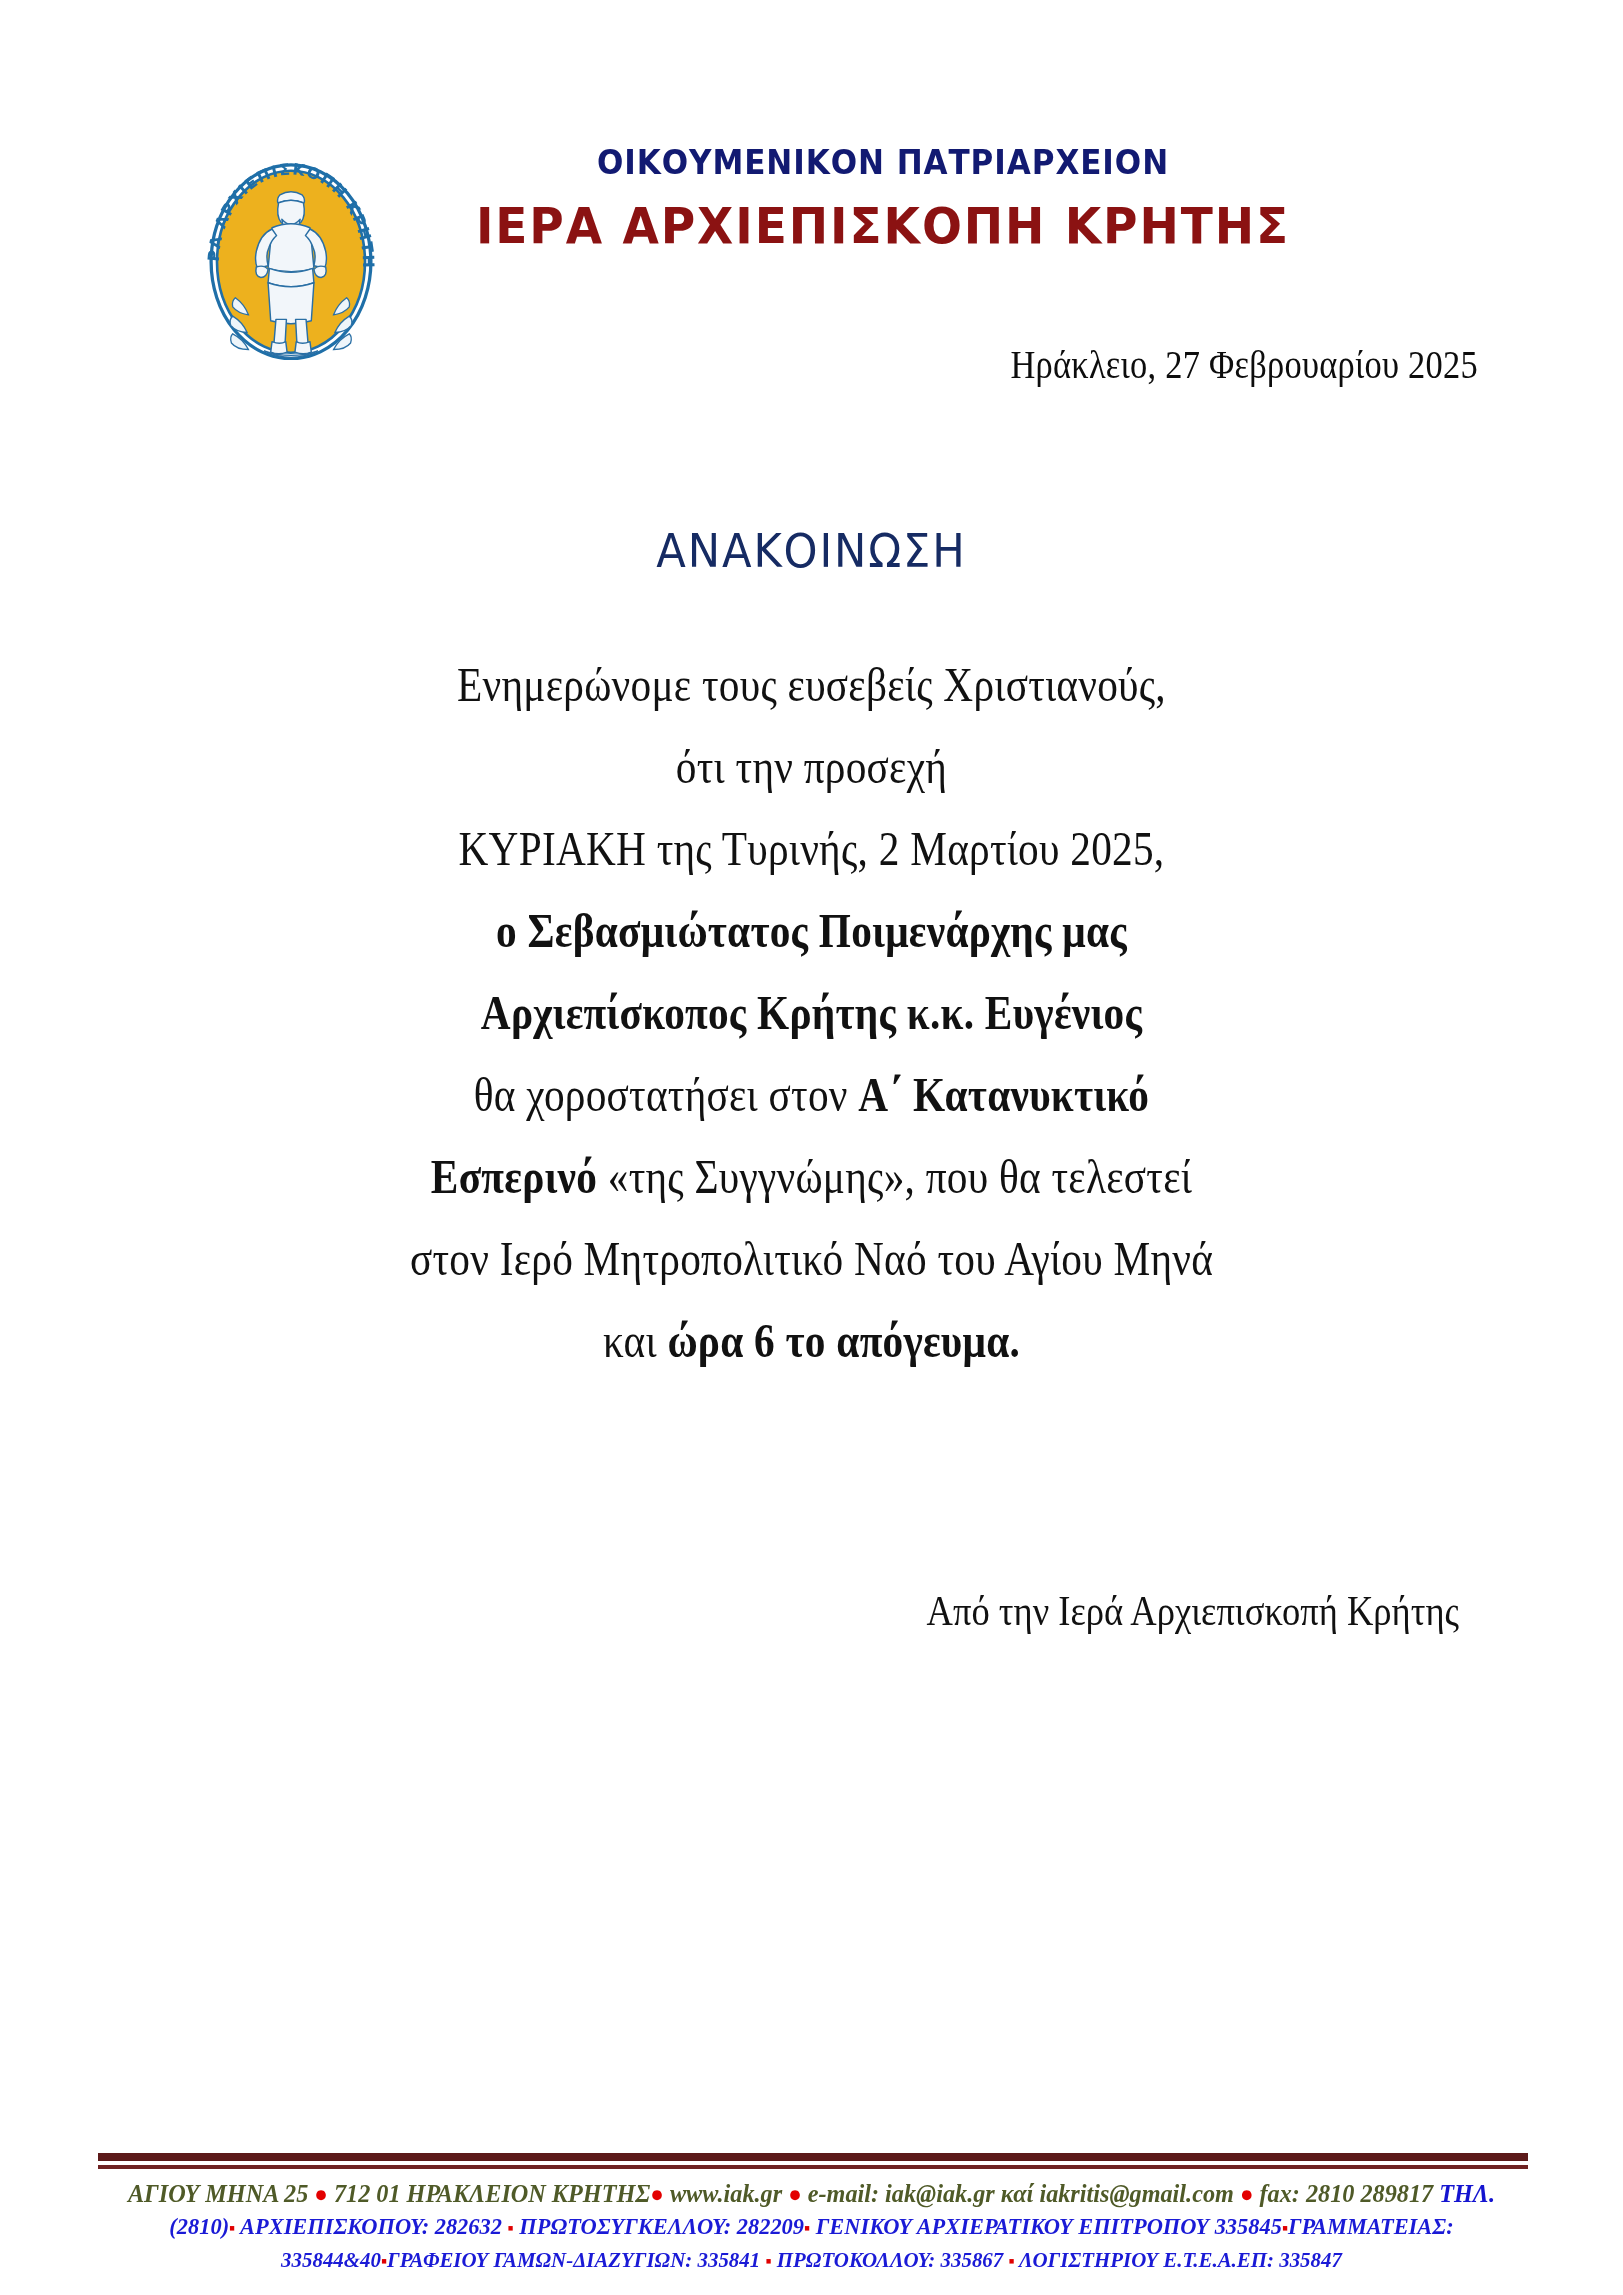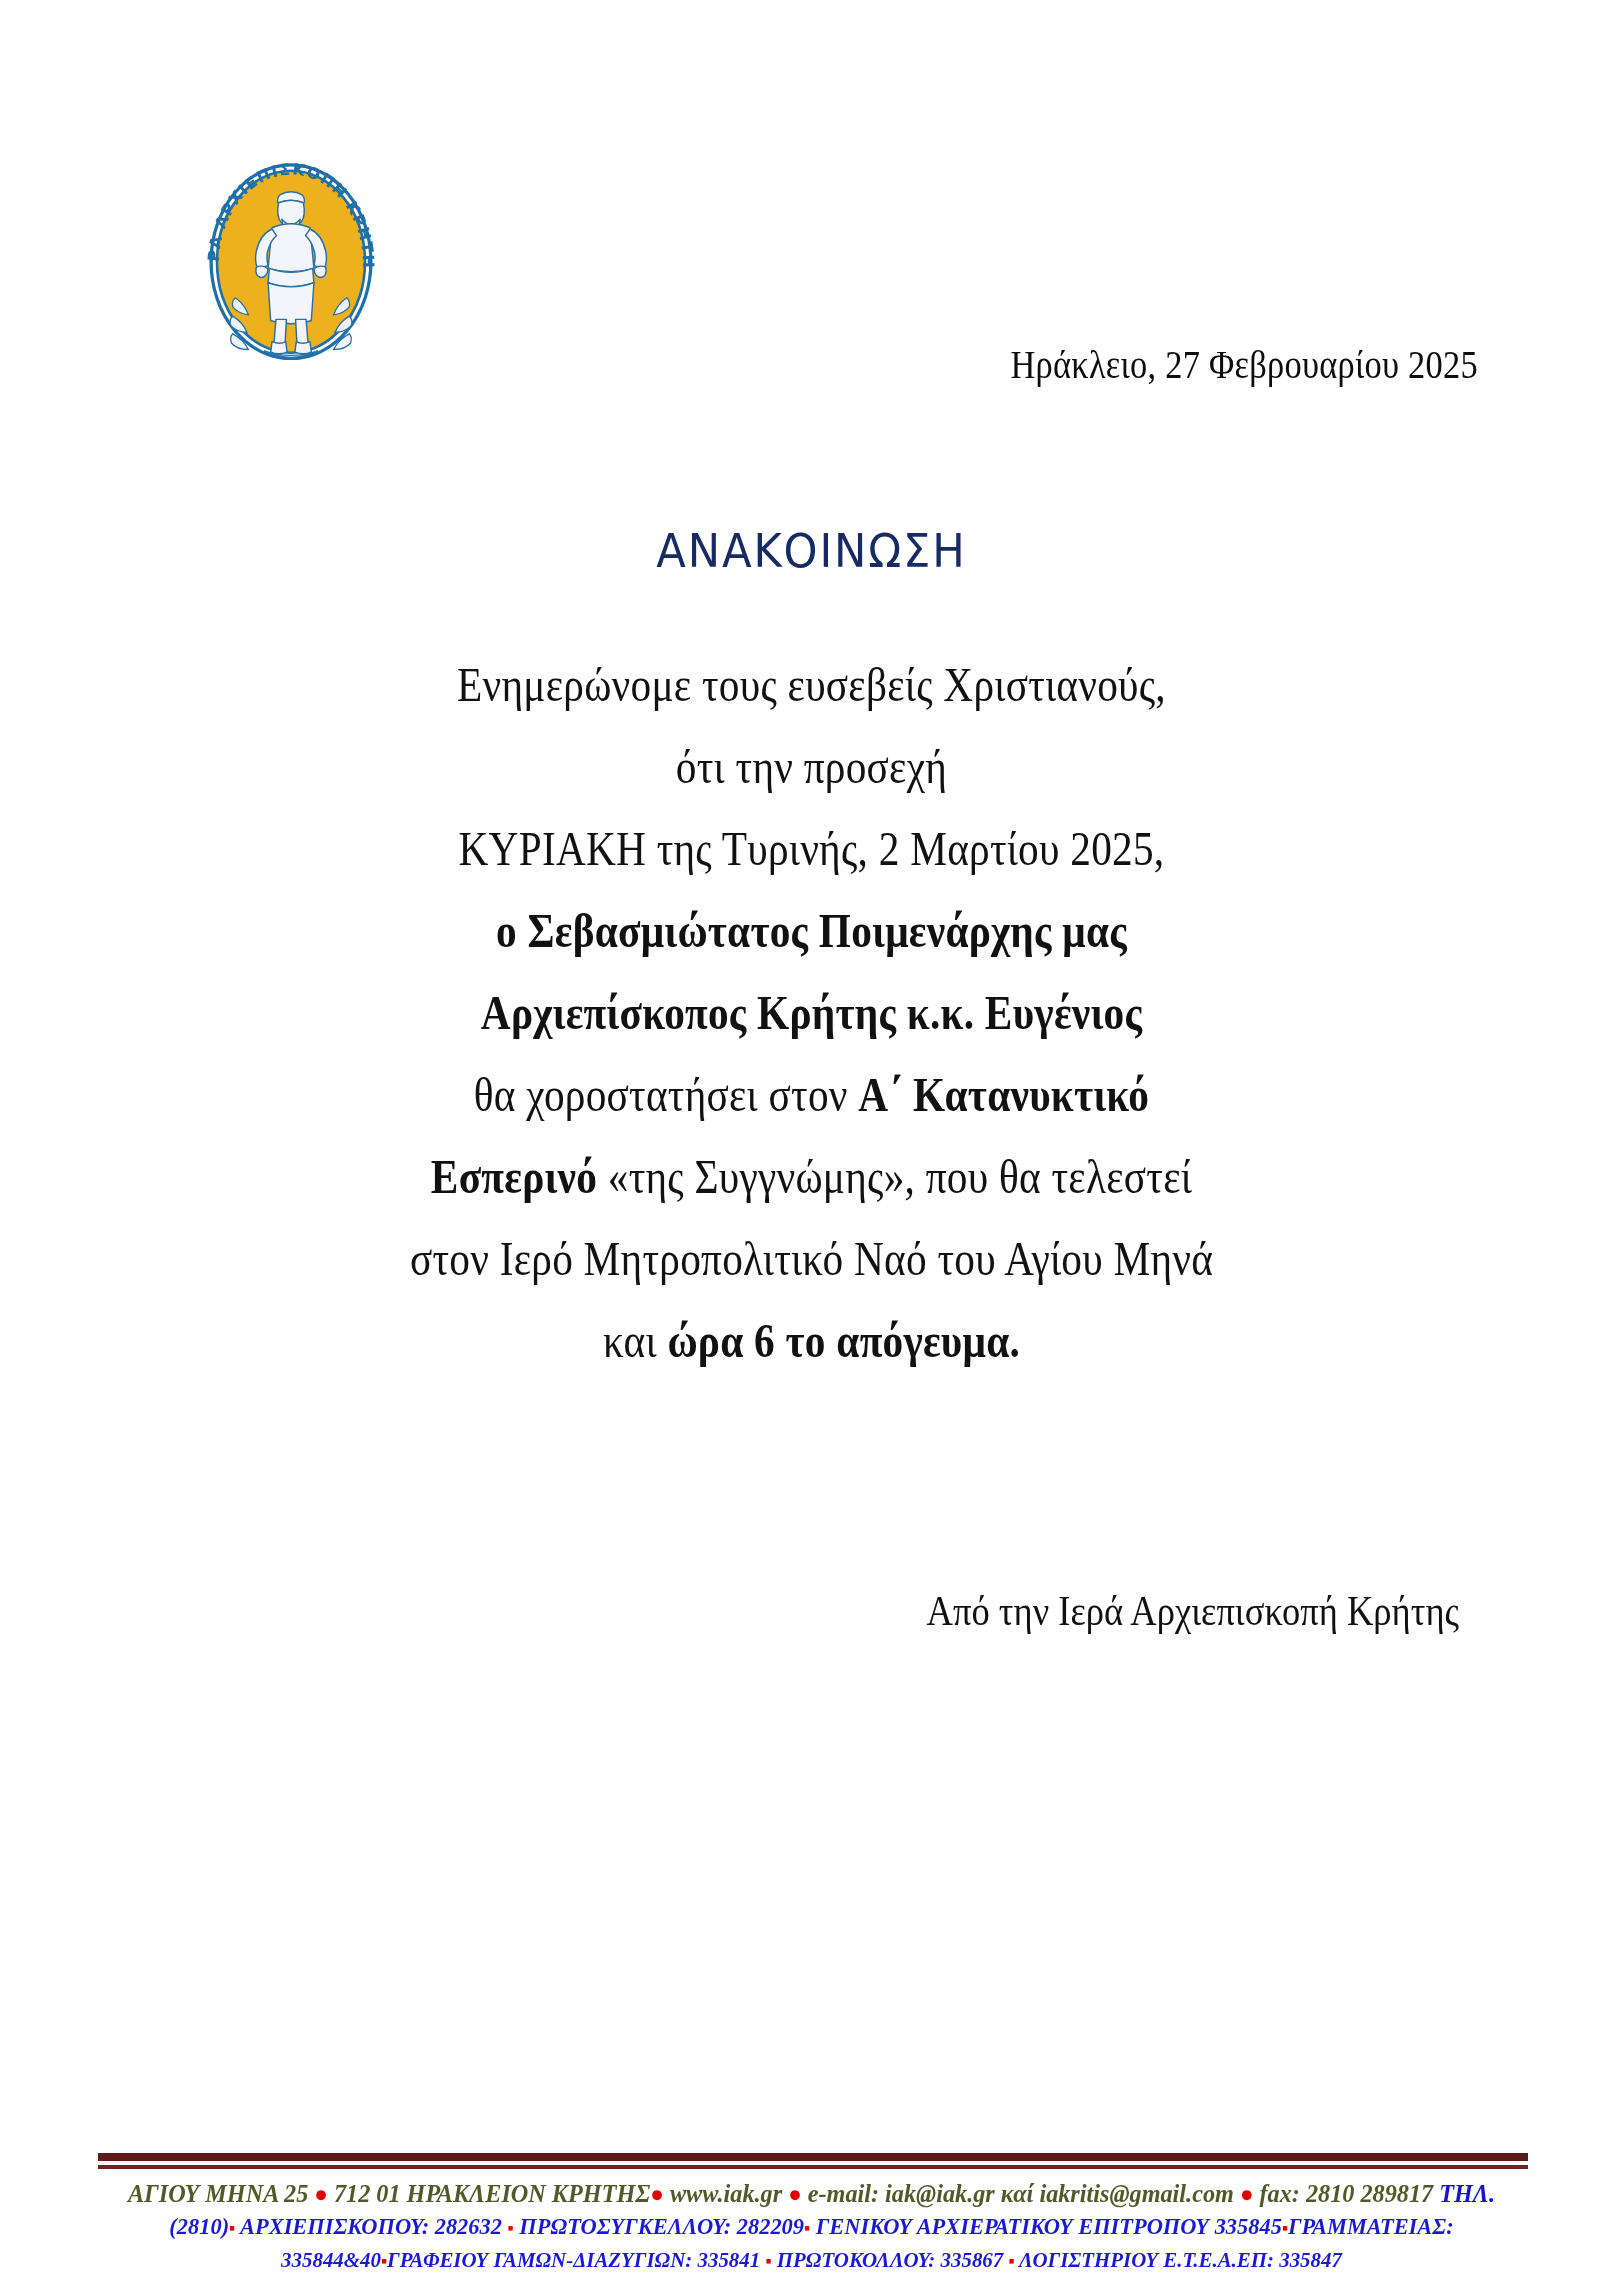--- a/index.html
+++ b/index.html
@@ -228,20 +228,24 @@
           <path d="M56 243 q15 9 22 25 q-17 -1 -25 -11 q-3 -9 3 -14 z"></path>
           <path d="M56 270 q16 8 24 24 q-18 0 -26 -10 q-3 -9 2 -14 z"></path>
           <path d="M230 215 q-14 10 -20 26 q16 -2 24 -12 q2 -9 -4 -14 z"></path>
           <path d="M234 243 q-15 9 -22 25 q17 -1 25 -11 q3 -9 -3 -14 z"></path>
           <path d="M234 270 q-16 8 -24 24 q18 0 26 -10 q3 -9 -2 -14 z"></path>
           <path d="M104 296 q41 14 82 0 q-41 20 -82 0 z"></path>
         </g>
       </svg>
     </div>
 
+    <div class="letterhead-text">
+      <div class="lh-line1">ΟΙΚΟΥΜΕΝΙΚΟΝ ΠΑΤΡΙΑΡΧΕΙΟΝ</div>
+      <div class="lh-line2">ΙΕΡΑ ΑΡΧΙΕΠΙΣΚΟΠΗ ΚΡΗΤΗΣ</div>
+    </div>
   </div>
 
   <div class="dateline">Ηράκλειο, 27 Φεβρουαρίου 2025</div>
 
   <div class="doc-title">ΑΝΑΚΟΙΝΩΣΗ</div>
 
   <div class="body-block">
     <div class="body-line">Ενημερώνομε τους ευσεβείς Χριστιανούς,</div>
     <div class="body-line">ότι την προσεχή</div>
     <div class="body-line">ΚΥΡΙΑΚΗ της Τυρινής, 2 Μαρτίου 2025,</div>

